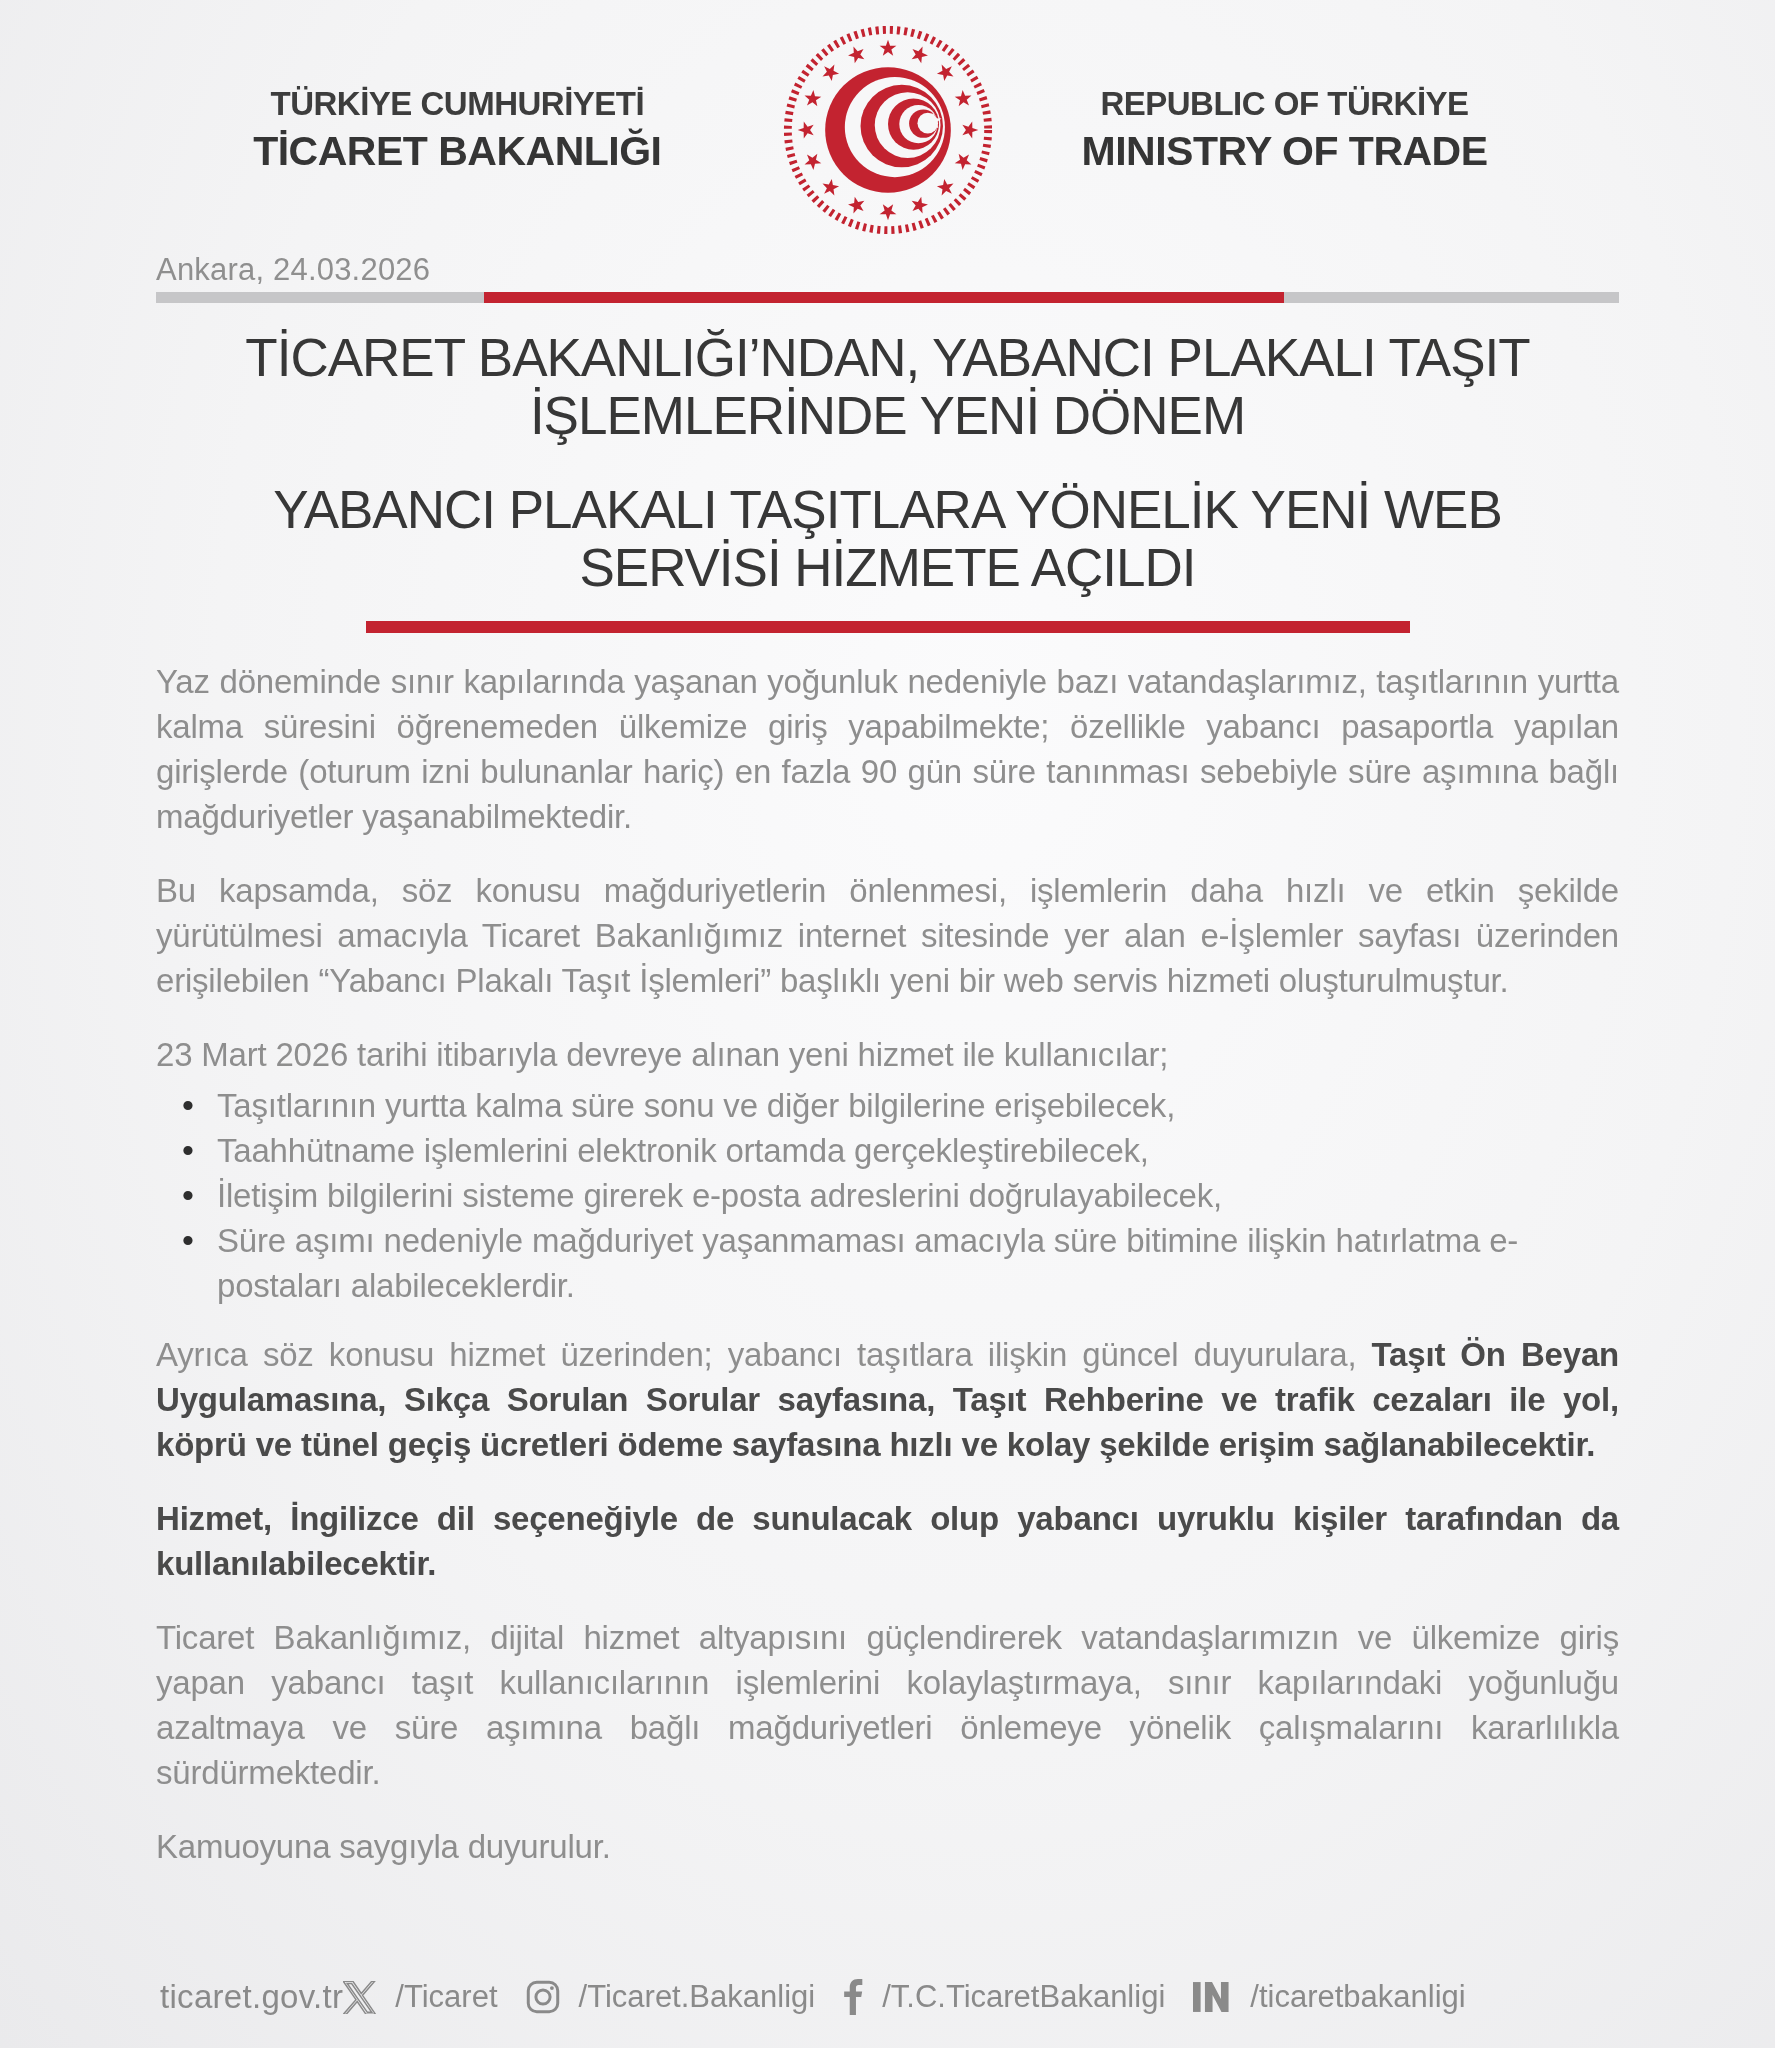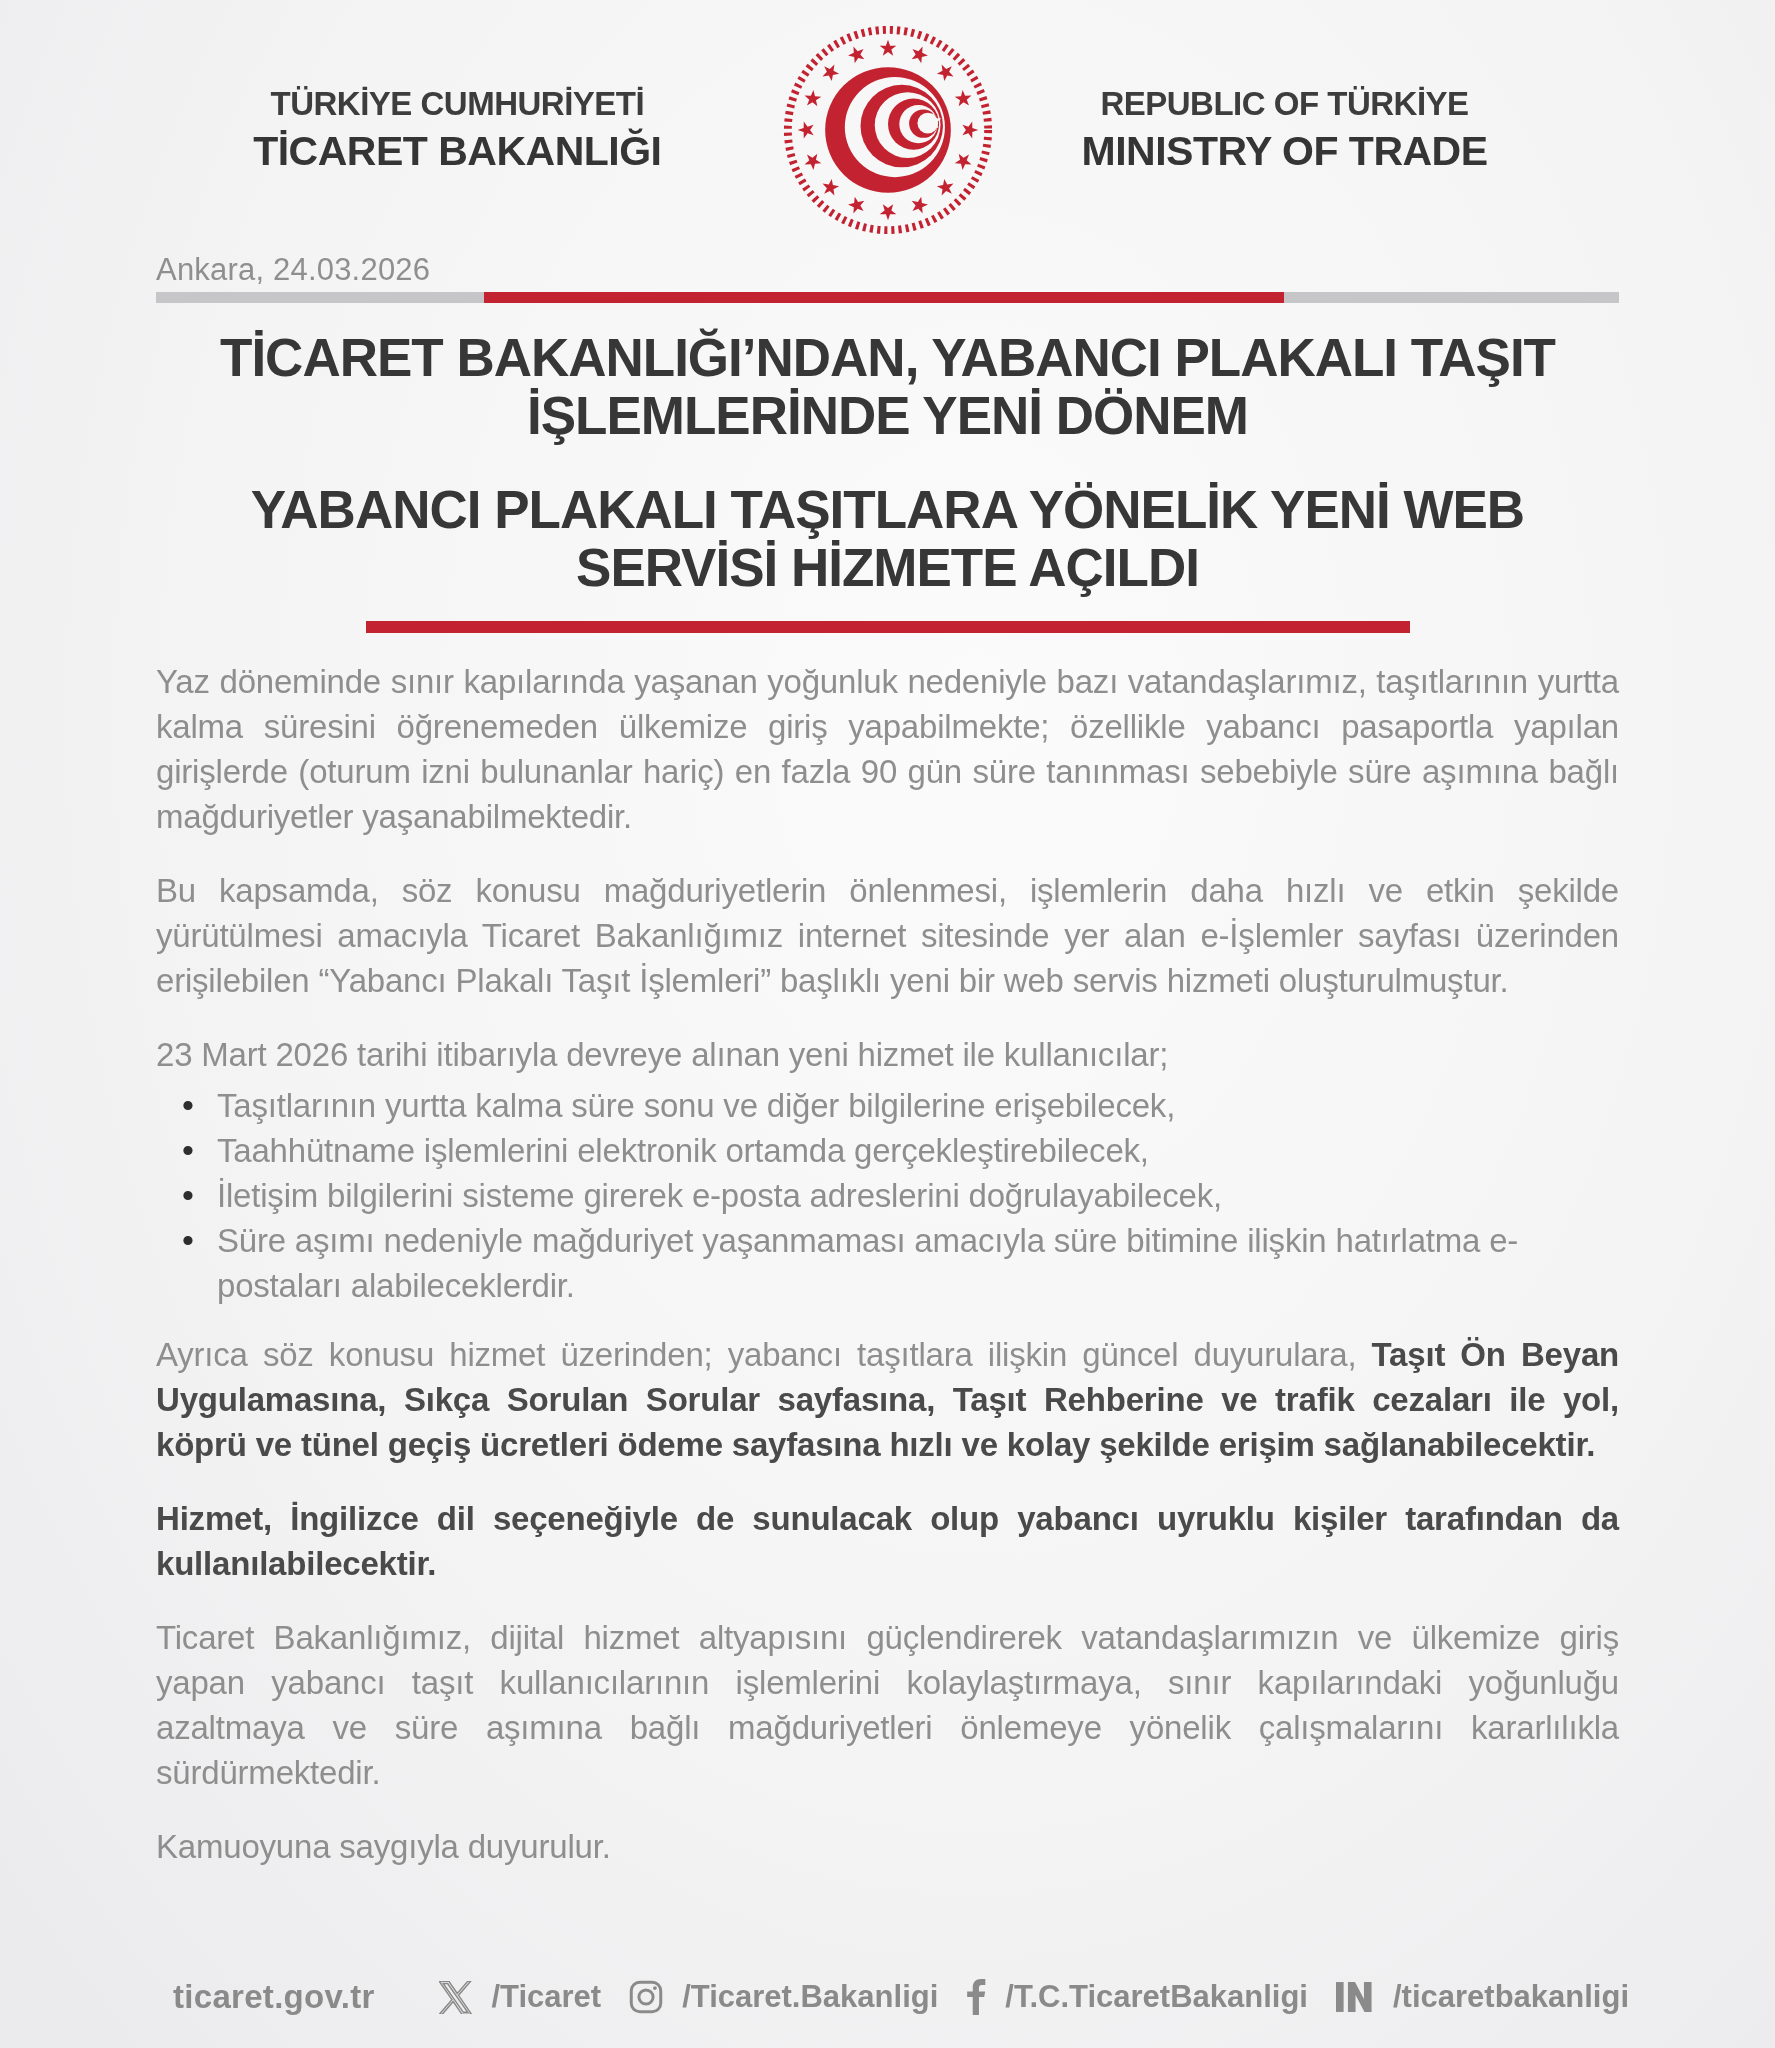--- a/index.html
+++ b/index.html
@@ -34,21 +34,21 @@
   }
   .rule-top { display:flex; height:11px; margin:4px 156px 0; }
   .rule-top .seg-gray-l { width:22.4%; background:#c6c6c8; }
   .rule-top .seg-red    { width:54.7%; background:#c32330; }
   .rule-top .seg-gray-r { width:22.9%; background:#c6c6c8; }
 
   
   .headline {
     margin:26px 150px 0;
     text-align:center;
-    font-size:53px; line-height:58px; font-weight:700;
+    font-size:53px; line-height:58px; font-weight:400;
     color:#373737; letter-spacing:-1px;
   }
   .headline.second { margin-top:36px; }
   .rule-red {
     width:1044px; height:12px; background:#c32330;
     margin:24px auto 0;
   }
 
   
   .body-col { margin:26px 156px 0; }
@@ -68,22 +68,22 @@
   }
   .bullet-list li::before {
     content:"\2022";
     position:absolute; left:-35px; top:0;
     color:#2e2e2e; font-size:34px;
   }
   .para.closing { margin-bottom:12px; text-align:left; }
 
   
   .footer {
-    position:absolute; left:173px; right:146px; bottom:32px;
-    display:flex; justify-content:space-between; align-items:center;font-weight:bold;
+    position:absolute; left:160px; right:146px; bottom:32px;
+    display:flex; align-items:center;
   }
   .website { font-size:33px; color:#8a8a8a; letter-spacing:.3px; }
   .social { display:flex; align-items:center; gap:28px; }
   .social-item { display:flex; align-items:center; gap:19px; font-size:31px; color:#8a8a8a; }
   .social-item .icon { display:inline-flex; align-items:center; }
   .social-item svg { display:block; }
 </style>
 </head>
 <body>
 

